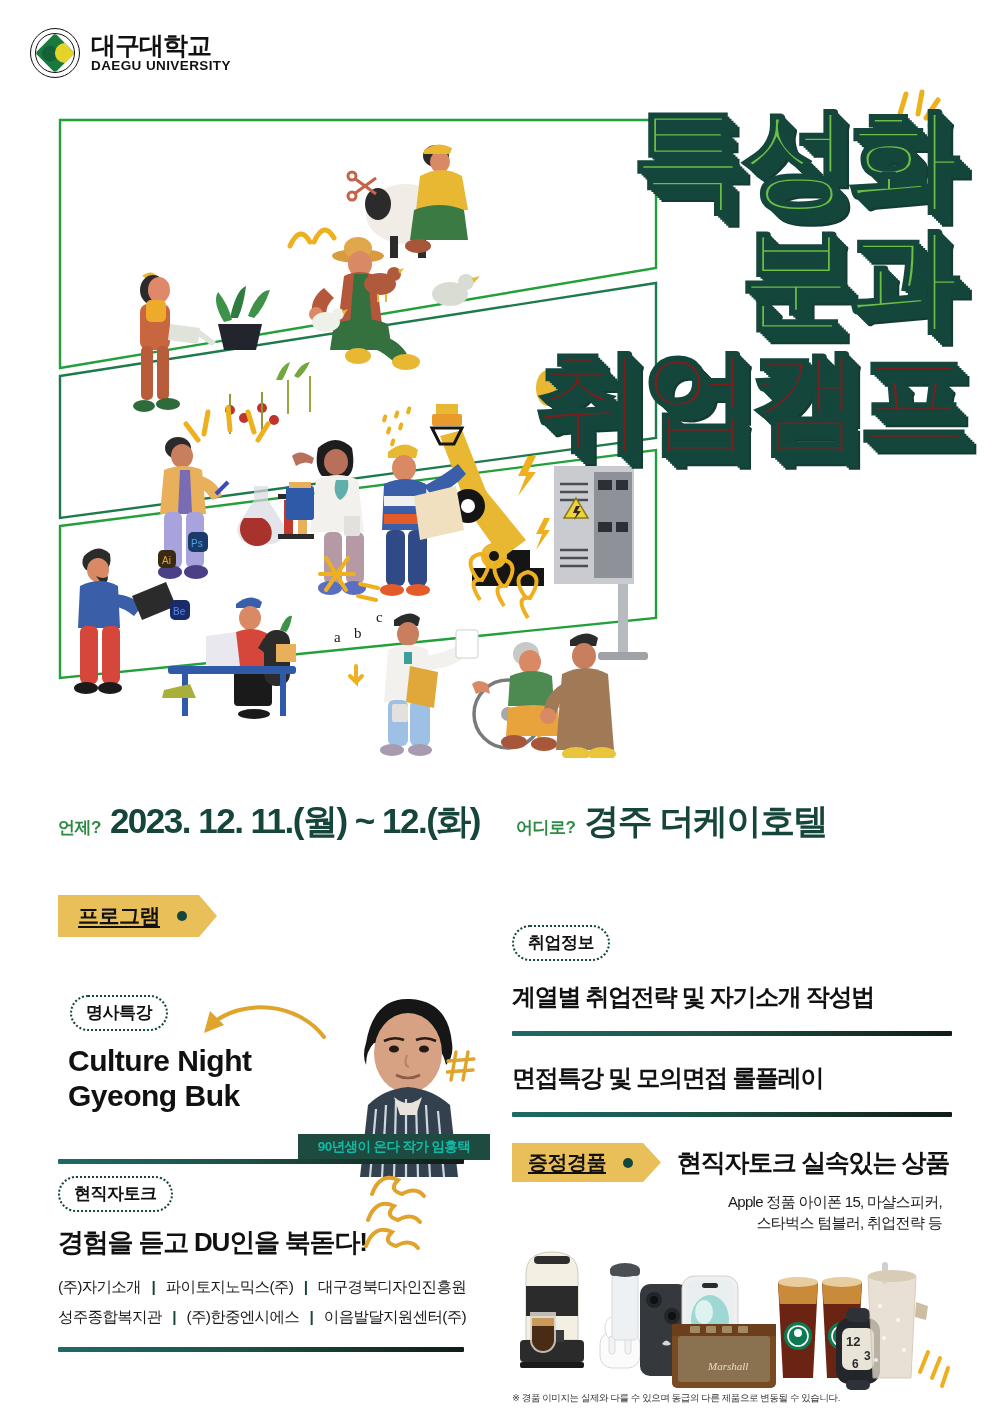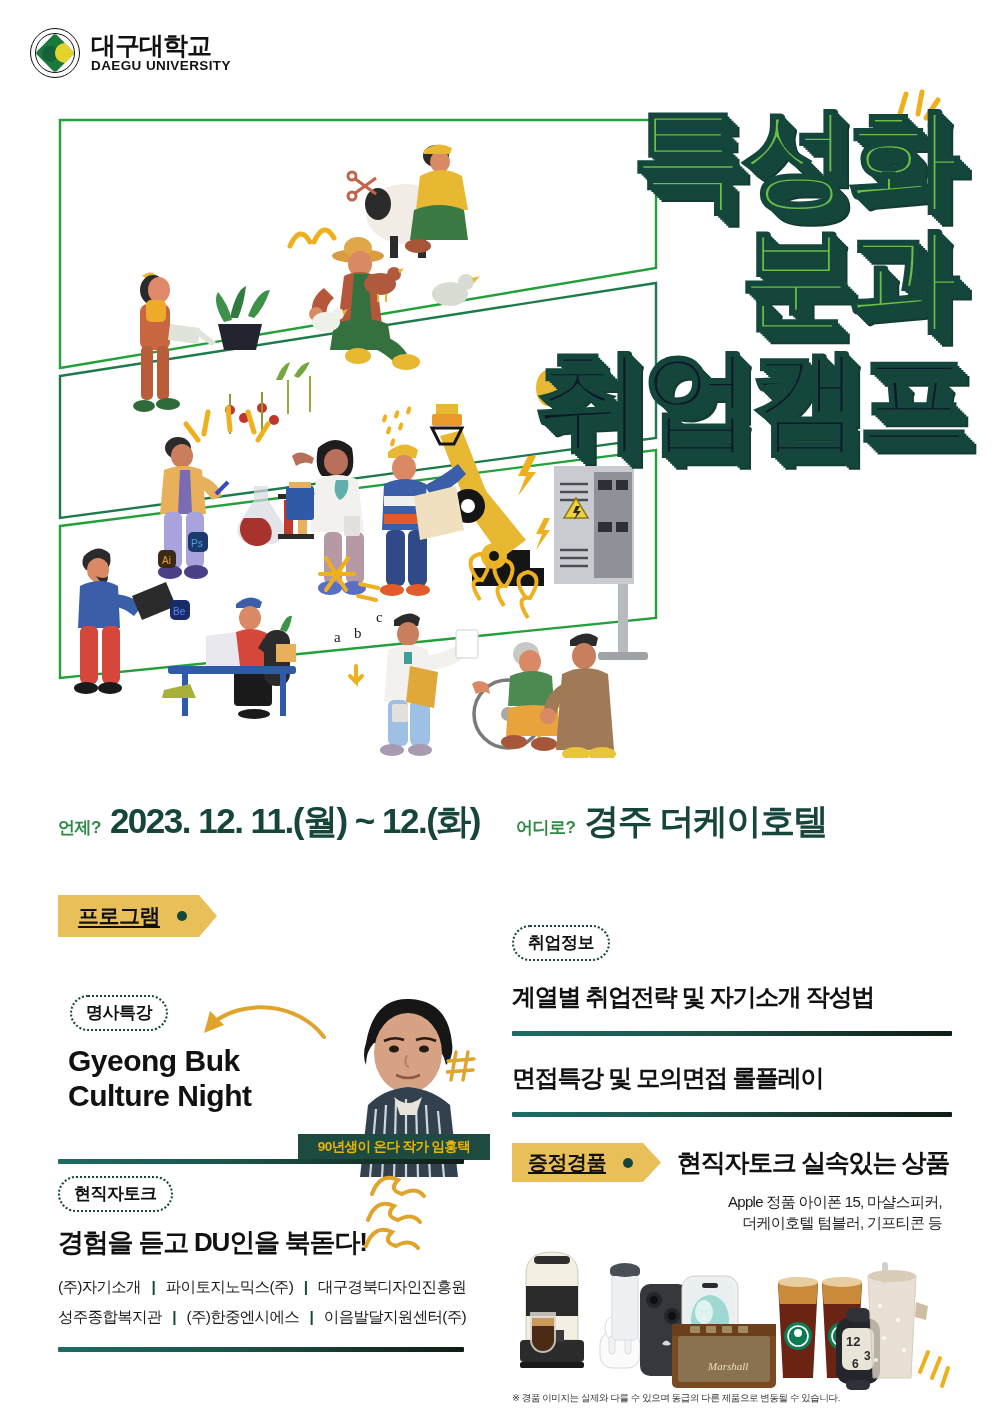--- a/index.html
+++ b/index.html
@@ -52,21 +52,21 @@
   .t-green {
     font-size: 112px; font-weight: 800; letter-spacing: -4px; line-height: 1.0;
     color: #6cbe45;
     -webkit-text-stroke: 2.5px #14463c;
     text-shadow:
       3px 3px 0 #14463c, 5px 5px 0 #14463c, 7px 7px 0 #14463c,
       9px 9px 0 #14463c, 11px 11px 0 #14463c, 13px 13px 0 #143b33;
   }
   .t-white {
     font-size: 112px; font-weight: 800; letter-spacing: -4px; line-height: 1.0;
-    color: #0f172a;
+    color: #7f1d1d;
     -webkit-text-stroke: 2.5px #14463c;
     text-shadow:
       3px 3px 0 #14463c, 5px 5px 0 #14463c, 7px 7px 0 #14463c,
       9px 9px 0 #14463c, 11px 11px 0 #14463c, 13px 13px 0 #143b33;
   }
   .t-line { white-space: nowrap; }
   .t-line.l2 { margin-top: 6px; }
   .t-line.l3 { margin-top: 8px; }
   .t-line.l4 { margin-top: 10px; margin-right: -10px; }
 
@@ -106,21 +106,21 @@
   .rule-grad {
     height: 5px; border-radius: 1px;
     background: linear-gradient(90deg, #1d6b66 0%, #1c5247 45%, #101c14 100%);
   }
 
   .speaker-photo {
     position: absolute; left: 250px; top: 40px; width: 170px; height: 200px; overflow: hidden;
   }
   .cap-bar {
     position: absolute; left: 240px; top: 197px; width: 192px; height: 26px;
-    background: #1d4b3f; color: #eab308; font-size: 13.5px; font-weight: 700;
+    background: #1d4b3f; color: #14b8a6; font-size: 13.5px; font-weight: 700;
     display: flex; align-items: center; justify-content: center; letter-spacing: -.6px;
   }
 
   .partners { font-size: 15.5px; color: #1b1b1b; letter-spacing: -.7px; line-height: 1.95; }
   .partners .sep { color: #14463c; font-weight: 800; margin: 0 7px; }
 
   .prize-sub { font-size: 15px; color: #1b1b1b; letter-spacing: -.7px; line-height: 1.42; text-align: right; }
   .prize-note { font-size: 9.5px; color: #333; letter-spacing: -.4px; }
 
   .prize-imgs { position: relative; width: 440px; height: 150px; }
@@ -485,22 +485,22 @@
       <div style="position:absolute; left:12px; top:58px;">
         <span class="pill-dotted">명사특강</span>
       </div>
 
       <svg style="position:absolute; left:130px; top:58px;" width="140" height="60" viewBox="0 0 140 60">
         <path d="M136,42 C110,8 56,2 22,30" fill="none" stroke="#e0a32b" stroke-width="4" stroke-linecap="round"></path>
         <path d="M16,38 L22,16 L36,30 Z" fill="#e0a32b"></path>
       </svg>
 
       <div style="position:absolute; left:10px; top:106px;">
+        <div class="en-head">Culture Night</div>
         <div class="en-head">Gyeong Buk</div>
-        <div class="en-head">Culture Night</div>
       </div>
 
       <div class="speaker-photo">
         <svg width="170" height="200" viewBox="0 0 170 200">
           <g>
             <path d="M58,66 q8,-46 44,-44 q38,2 42,44 q2,14 -6,22 q-4,-18 -16,-24 q-24,10 -56,2 q-8,8 -8,22 q-4,-10 0,-22z" fill="#161616"></path>
             <ellipse cx="100" cy="76" rx="34" ry="40" fill="#d7a183"></ellipse>
             <ellipse cx="86" cy="72" rx="5" ry="3.6" fill="#231a14"></ellipse>
             <ellipse cx="116" cy="72" rx="5" ry="3.6" fill="#231a14"></ellipse>
             <path d="M76,64 q10,-5 20,-1 M108,63 q10,-4 20,1" stroke="#2a1d15" stroke-width="2.6" fill="none"></path>
@@ -581,21 +581,21 @@
     <div style="margin-top:26px; display:flex; align-items:center; gap:16px;">
       <div class="tag-flag" style="font-size:20px; padding:6px 28px 6px 16px;">
         <span class="tlabel">증정경품</span>
         <span class="tdot"></span>
       </div>
       <div class="kr-head-r" style="font-size:25px;">현직자토크 실속있는 상품</div>
     </div>
 
     <div class="prize-sub" style="margin-top:9px; padding-right:10px;">
       <div>Apple 정품 아이폰 15, 마샬스피커,</div>
-      <div>더케이호텔 텀블러, 기프티콘 등</div>
+      <div>스타벅스 텀블러, 취업전략 등</div>
     </div>
 
     
     <div class="prize-imgs" style="margin-top:6px;">
       <svg width="440" height="150" viewBox="0 0 440 150">
 
         <g>
           <path d="M14,34 q0,-22 26,-22 q26,0 26,22 v66 h-52z" fill="#f3efe2" stroke="#cfc9ba" stroke-width="1"></path>
           <rect x="22" y="16" width="36" height="8" rx="4" fill="#2e2e2e"></rect>
           <rect x="14" y="46" width="52" height="30" fill="#2b2b2b"></rect>

